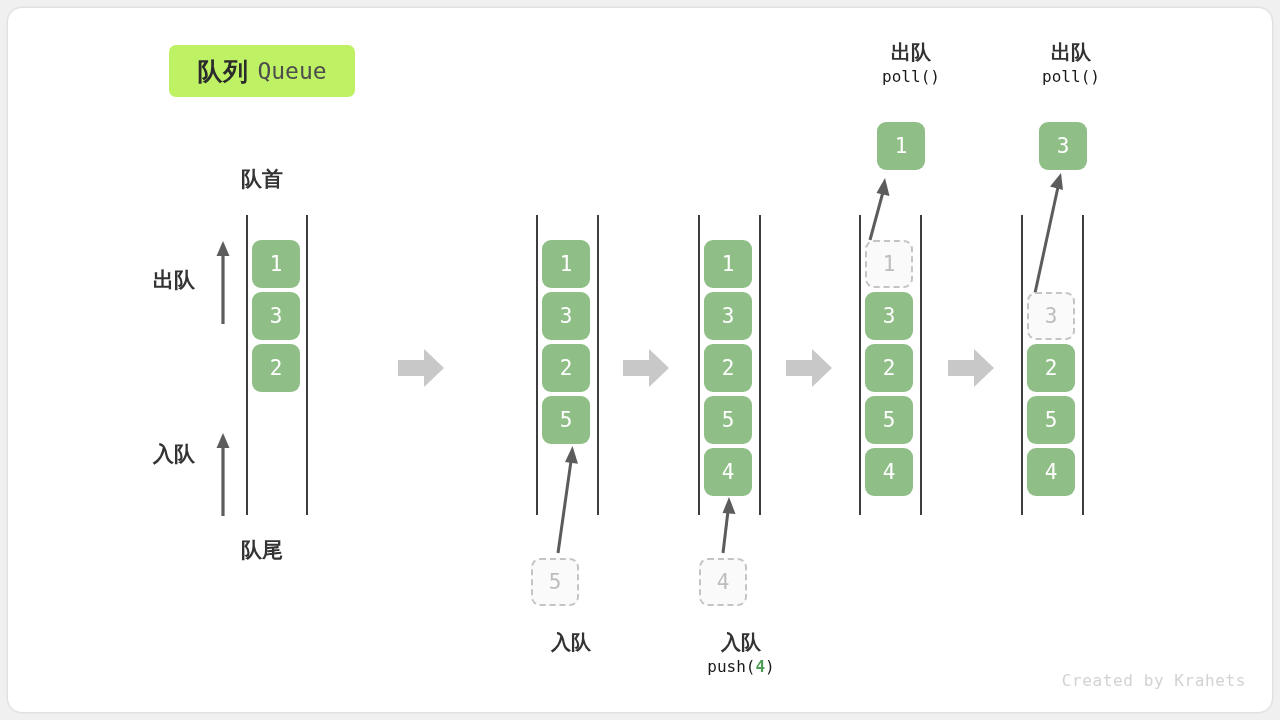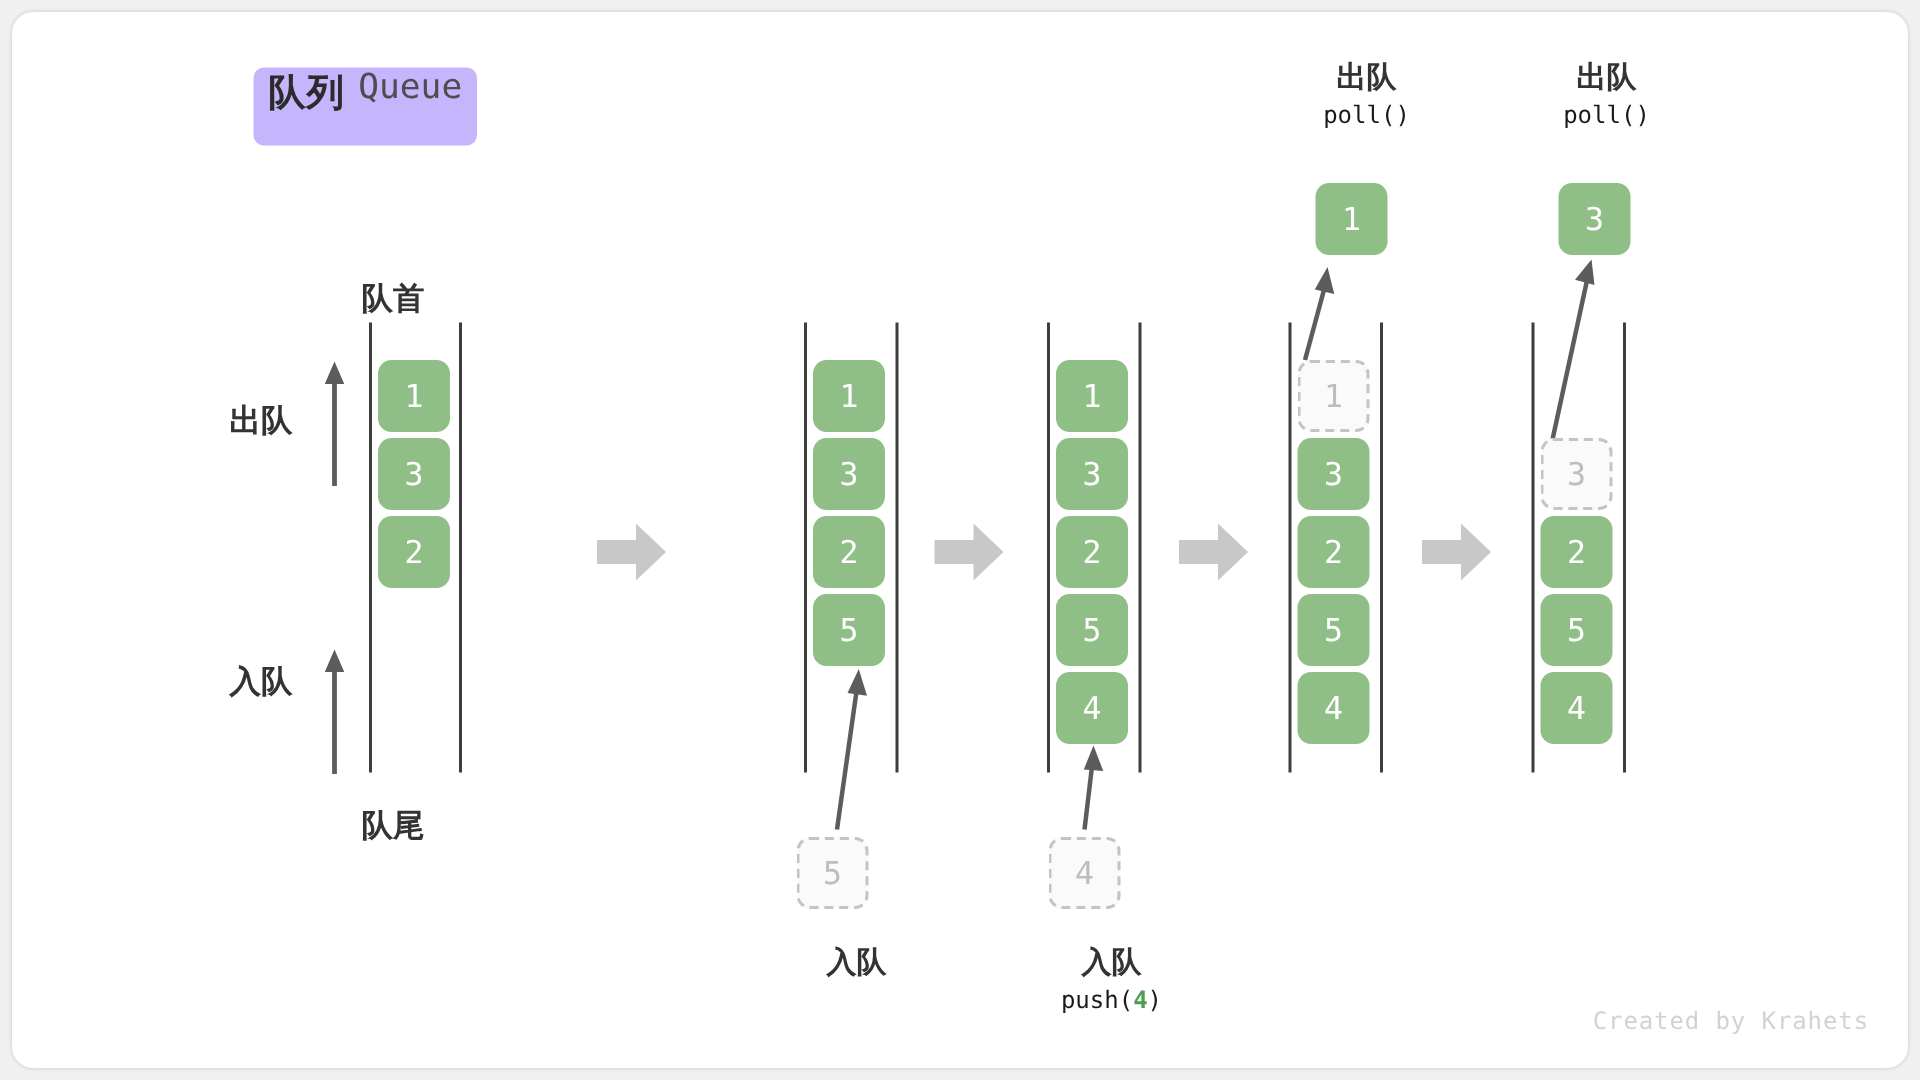--- a/index.html
+++ b/index.html
@@ -22,25 +22,25 @@
     background: #ffffff;
     border-radius: 14px;
     box-shadow: 0 0 3px rgba(0,0,0,0.18);
     overflow: hidden;
   }
   .abs { position: absolute; }
 
   
   #title-chip {
     left: 161px; top: 37px;
-    width: 149px; height: 52px;
-    background: #c4b5fd;
+    width: 186px; height: 52px;
+    background: #bef264;
     border-radius: 7px;
     display: flex;
-    align-items: flex-start;
+    align-items: center;
     justify-content: center;
     gap: 9px;
   }
   #title-chip .cn {
     font-size: 25px;
     font-weight: bold;
     color: #2b2b2b;
     letter-spacing: 0.5px;
   }
   #title-chip .en {
@@ -122,21 +122,21 @@
 </head>
 <body>
 
 <div id="canvas">
 
   <div class="abs" id="title-chip">
     <span class="cn">队列</span>
     <span class="en">Queue</span>
   </div>
 
-  <div class="abs cjk-bold" style="left:233px; top:157px;margin-top:20px;">队首</div>
+  <div class="abs cjk-bold" style="left:233px; top:157px;">队首</div>
   <div class="abs cjk-bold" style="left:233px; top:528px;">队尾</div>
 
   <div class="abs cjk-bold" style="left:145px; top:258px;">出队</div>
   <div class="abs cjk-bold" style="left:145px; top:432px;">入队</div>
 
   <svg class="abs" style="left:206px; top:232px;" width="18" height="84">
     <line x1="9" y1="84" x2="9" y2="14" stroke="#5c5c5c" stroke-width="3.2"></line>
     <polygon points="9,1 2.5,16 15.5,16" fill="#5c5c5c"></polygon>
   </svg>
   <svg class="abs" style="left:206px; top:424px;" width="18" height="84">

